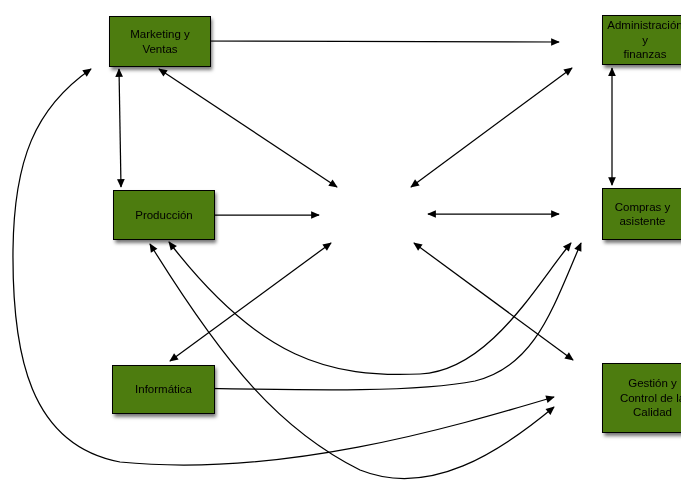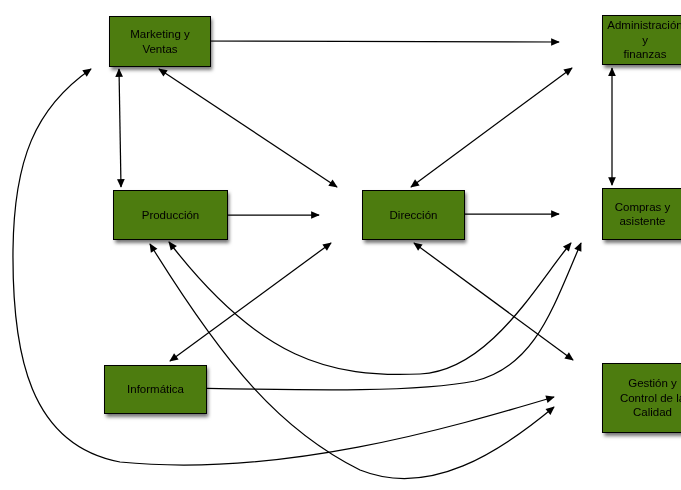--- a/index.html
+++ b/index.html
@@ -39,24 +39,24 @@
     text-align: center;
     font-size: 11.5px;
     line-height: 1.25;
     color: #000000;
     white-space: pre-line;
     margin-left: 40px;
   }
   
   #node-marketing      { left: 69px;  top: 16px;  width: 102px; height: 51px; }
   #node-administracion { left: 562px; top: 15px;  width: 86px; height: 50px; }
-  #node-produccion     { left: 73px;  top: 190px; width: 115px; height: 50px; }
+  #node-produccion     { left: 73px;  top: 190px; width: 102px; height: 50px; }
   #node-direccion      { left: 322px; top: 190px; width: 103px; height: 50px; }
   #node-compras        { left: 562px; top: 188px; width: 81px; height: 52px; }
-  #node-informatica    { left: 64px;  top: 365px; width: 103px; height: 49px; }
+  #node-informatica    { left: 72px;  top: 365px; width: 103px; height: 49px; }
   #node-gestion        { left: 562px; top: 363px; width: 101px; height: 70px; }
 </style>
 </head>
 <body>
 
 <div id="canvas">
 
   <svg id="edges-svg" viewBox="0 0 681 490" xmlns="http://www.w3.org/2000/svg">
     <defs>
       <marker id="arr" viewBox="0 0 10 10" refX="9" refY="5" markerWidth="8.5" markerHeight="7" orient="auto-start-reverse">
@@ -80,21 +80,20 @@
   </svg>
 
   <div class="node" id="node-marketing">Marketing y
 Ventas</div>
 
   <div class="node" id="node-administracion">Administración y
 finanzas</div>
 
   <div class="node" id="node-produccion">Producción</div>
 
-  <div class="node" id="node-direccion">Dirección</div>
 
   <div class="node" id="node-compras">Compras y
 asistente</div>
 
   <div class="node" id="node-informatica">Informática</div>
 
   <div class="node" id="node-gestion">Gestión y
 Control de la
 Calidad</div>
 

